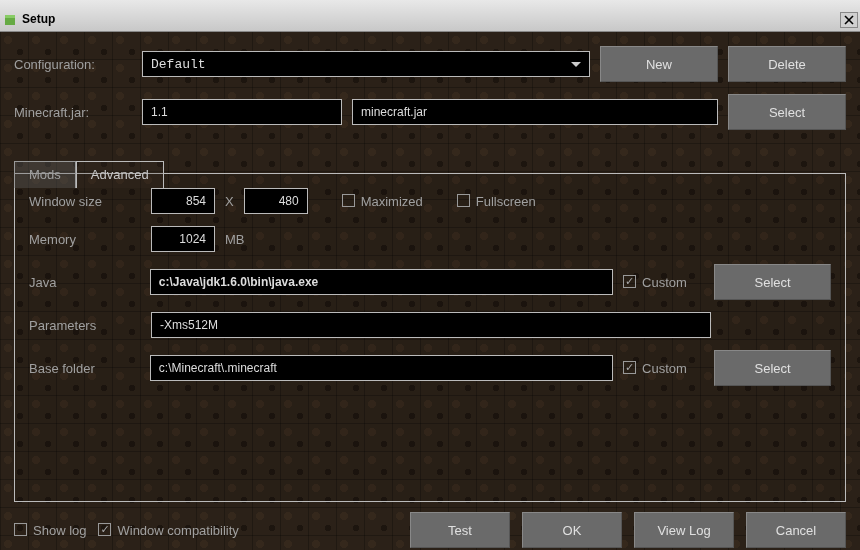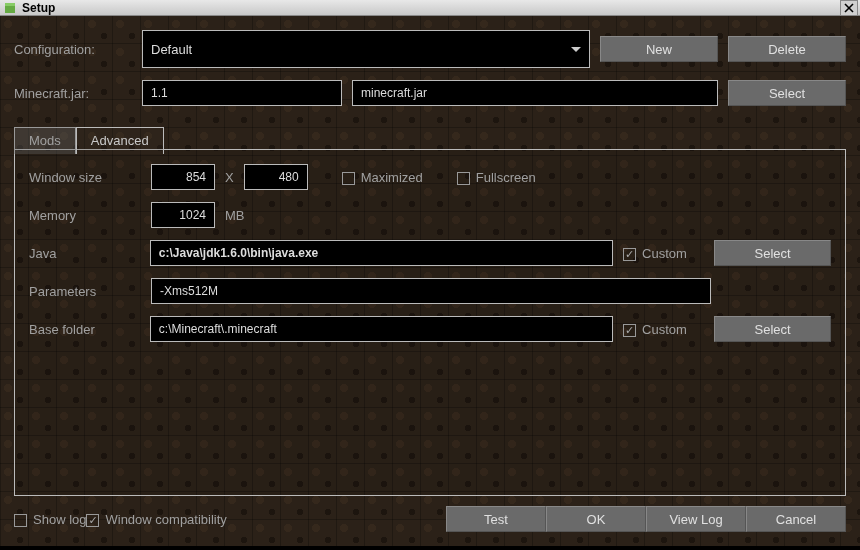--- a/index.html
+++ b/index.html
@@ -6,25 +6,24 @@
   body {
     width: 860px;
     height: 550px;
     font-family: Arial, sans-serif;
     font-size: 13px;
     color: #a0a0a0;
     background: #000;
     overflow: hidden;
   }
   .titlebar {
-    height: 16px;
+    height: 32px;
     background: linear-gradient(to bottom, #e8e8e8, #c8c8c8);
     display: flex;
-    align-items: center;
-    padding: 0 2px;
+    padding: 12px 2px;
     border-bottom: 1px solid #888;
   }
   .titlebar-icon {
     width: 16px; height: 16px;
     margin-right: 4px;
     display: inline-flex;
     align-items: center;
     justify-content: center;
   }
   .titlebar-title {
@@ -56,48 +55,49 @@
     background-size: 28px 28px, 28px 28px, 28px 28px, 28px 28px;
     padding: 14px;
     display: flex;
     flex-direction: column;
   }
   .row { display: flex; align-items: center; margin-bottom: 12px; gap: 10px; }
   .label { width: 118px; color: #a0a0a0; }
   .label-sm { width: 112px; color: #a0a0a0; }
   .select {
     flex: 1;
-    height: 38px;
+    height: 26px;
     background: #000;
     border: 1px solid #bbb;
     color: #ddd;
     padding: 0 8px;
     display: flex;
     align-items: center;
     justify-content: space-between;
     cursor: pointer;
+    font-family: Liberation Mono, monospace;
   }
   .select-arrow {
     width: 0; height: 0;
     border-left: 5px solid transparent;
     border-right: 5px solid transparent;
     border-top: 5px solid #ccc;
   }
   .textinput {
     height: 26px;
     background: #000;
     border: 1px solid #bbb;
     color: #ddd;
     padding: 0 8px;
     font-family: Arial, sans-serif;
     font-size: 12px;
     outline: none;
   }
   .btn {
-    height: 26px;
+    height: 36px;
     width: 118px;
     background: #6a6a6a;
     border: 1px solid #555;
     border-top-color: #888;
     border-left-color: #888;
     color: #e0e0e0;
     font-size: 13px;
     cursor: pointer;
     display: inline-flex;
     align-items: center;
@@ -109,21 +109,21 @@
     margin-top: 4px;
   }
   .tab {
     padding: 5px 14px 6px;
     background: rgba(100,100,100,0.35);
     border: 1px solid #999;
     border-bottom: none;
     color: #a0a0a0;
     cursor: pointer;
     position: relative;
-    top: 5px;
+    top: 15px;
   }
   .tab.active {
     background: rgba(60,50,40,0.2);
     border-color: #bbb;
     color: #c8c8c8;
     z-index: 2;
   }
   .tabpanel {
     border: 1px solid #bbb;
     flex: 1;
@@ -131,40 +131,40 @@
     background: rgba(0,0,0,0.05);
   }
   .num {
     width: 64px;
     text-align: right;
   }
   .x { color: #a0a0a0; }
   .unit { color: #a0a0a0; }
   .check {
     display: inline-flex;
-    align-items: flex-end;
+    align-items: flex-start;
     gap: 6px;
     color: #a0a0a0;
     cursor: pointer;
   }
   .checkbox {
     width: 13px; height: 13px;
     border: 1px solid #999;
     background: transparent;
     display: inline-flex;
     align-items: center;
     justify-content: center;
     color: #aaa;
     font-size: 11px;
     line-height: 1;
   }
   .footer {
     display: flex;
     align-items: center;
-    gap: 0;
+    gap: 12px;
     margin-top: 10px;
   }
   .footer-spacer { flex: 1; }
   .footer .btn { width: 100px; }
 </style>
 </head>
 <body>
 
 <div class="titlebar">
   <span class="titlebar-icon">

